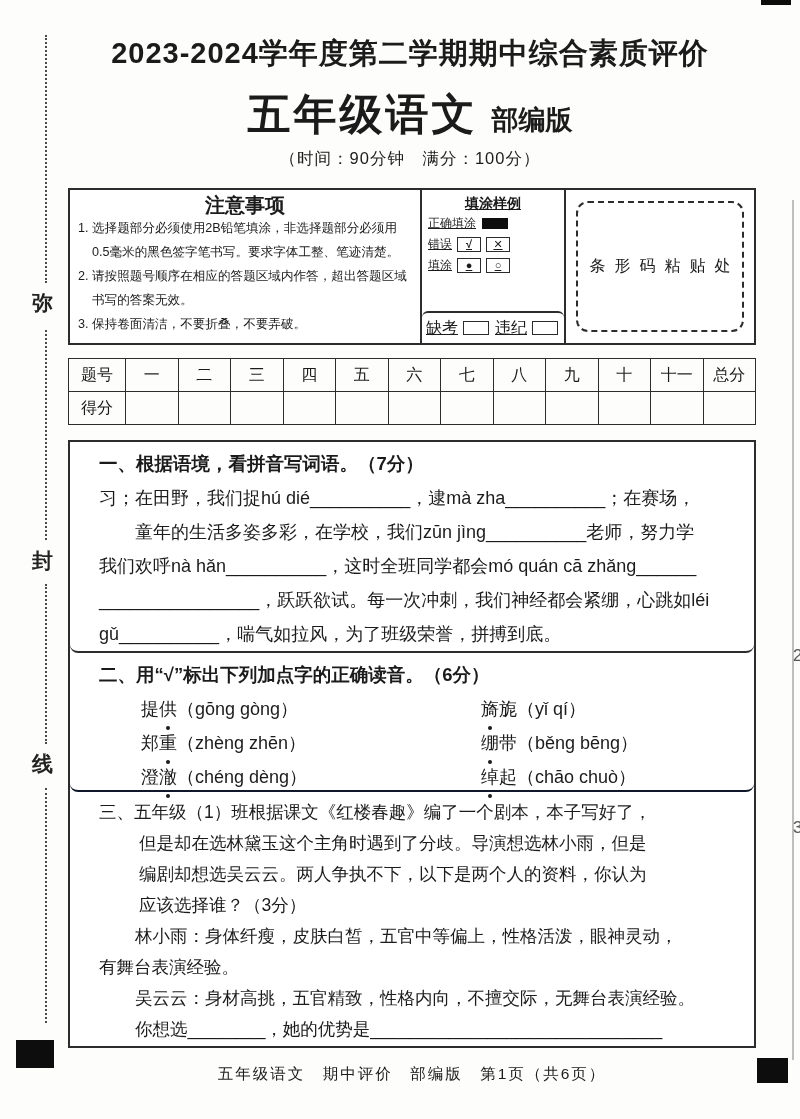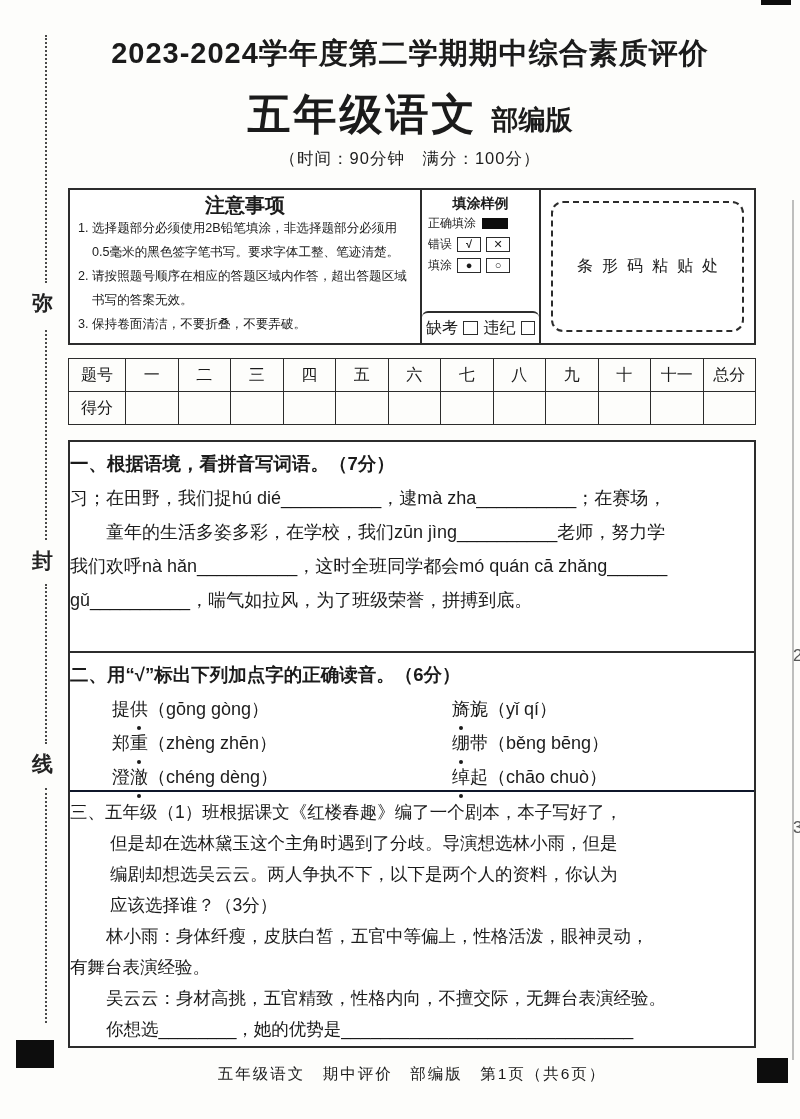--- a/index.html
+++ b/index.html
@@ -28,21 +28,21 @@
   .title2 .subject{font-size:43px;font-weight:bold;letter-spacing:3px;}
   .title2 .edition{font-size:27px;font-weight:bold;margin-left:14px;}
   .meta{top:148px;font-size:16.5px;letter-spacing:1px;}
 
   
   .infobox{position:absolute;left:68px;top:188px;width:688px;height:157px;
     border:2px solid #2c2c2c;display:flex;box-sizing:border-box;background:#fff;}
   .infobox .col1{width:352px;border-right:2px solid #2c2c2c;box-sizing:border-box;padding:4px 8px 0 8px;}
   .notice-title{text-align:center;font-weight:bold;font-size:20px;line-height:22px;}
   .notice-item{font-size:12.6px;line-height:24px;padding-left:14px;text-indent:-14px;font-weight:500;}
-  .infobox .col2{width:119px;border-right:2px solid #2c2c2c;box-sizing:border-box;display:flex;flex-direction:column;}
+  .infobox .col2{width:144px;border-right:2px solid #2c2c2c;box-sizing:border-box;display:flex;flex-direction:column;text-decoration:underline;}
   .fs-top{flex:1;padding:3px 6px 0 6px;}
   .fs-title{text-align:center;font-weight:bold;font-size:14px;line-height:20px;}
   .fs-row{display:flex;align-items:center;font-size:12px;line-height:21px;white-space:nowrap;}
   .fs-row .lbl{font-weight:500;}
   .swatch{display:inline-block;width:26px;height:11px;background:#0d0d0d;margin-left:6px;}
   .mini-box{display:inline-flex;align-items:center;justify-content:center;width:22px;height:13px;
     border:1.6px solid #2c2c2c;margin-left:5px;font-size:11px;font-weight:bold;line-height:1;}
   .fs-bottom{border-top:2px solid #2c2c2c;height:30px;display:flex;align-items:center;
     font-size:16px;padding:0 4px;white-space:nowrap;border-radius:6px;}
   .fs-bottom .mini-box{width:24px;height:12px;}
@@ -54,21 +54,21 @@
 
   
   .score-table{position:absolute;left:68px;top:358px;width:688px;border-collapse:collapse;table-layout:fixed;}
   .score-table td,.score-table th{border:1.6px solid #2c2c2c;height:32px;text-align:center;
     font-size:16px;font-weight:normal;padding:0;}
   .score-table .hd{width:56px;text-align:center;}
 
   
   .mainbox{position:absolute;left:68px;top:440px;width:688px;height:608px;
     border:2px solid #2c2c2c;box-sizing:border-box;background:#fff;}
-  .sec{box-sizing:border-box;padding:5px 13px 0 0;}
+  .sec{box-sizing:border-box;padding:5px 13px 0 29px;border-radius:8px;}
   .sec1{height:211px;border-bottom:2px solid #2c2c2c;}
   .sec2{height:139px;border-bottom:2px solid #0f172a;}
   .sec3{height:252px;}
   .sec-title{font-size:18.5px;font-weight:bold;line-height:34px;white-space:nowrap;}
   .sec1 .bodyline{font-size:18px;line-height:34px;white-space:nowrap;font-weight:500;}
   .indent2{text-indent:2em;}
   .sec2 .wordrow{display:flex;font-size:18px;line-height:34px;font-weight:500;}
   .sec2 .cellL{margin-left:42px;width:300px;}
   .sec2 .cellR{margin-left:40px;}
   .dotted{position:relative;display:inline-block;}
@@ -180,20 +180,21 @@
 </tbody>
   </table>
 
 <div class="mainbox">
 
   <div class="sec sec1">
     <div class="sec-title">一、根据语境，看拼音写词语。（7分）</div>
     <div class="bodyline">习；在田野，我们捉hú dié__________，逮mà zha__________；在赛场，</div>
     <div class="bodyline indent2">童年的生活多姿多彩，在学校，我们zūn jìng__________老师，努力学</div>
     <div class="bodyline">我们欢呼nà hǎn__________，这时全班同学都会mó quán cā zhǎng______</div>
+    <div class="bodyline">________________，跃跃欲试。每一次冲刺，我们神经都会紧绷，心跳如léi</div>
     <div class="bodyline">gǔ__________，喘气如拉风，为了班级荣誉，拼搏到底。</div>
   </div>
 
   <div class="sec sec2">
     <div class="sec-title">二、用“√”标出下列加点字的正确读音。（6分）</div>
     <div class="wordrow">
       <span class="cellL"><span>提</span><span class="dotted">供</span><span>（gōng gòng）</span></span>
       <span class="cellR"><span></span><span class="dotted">旖</span><span>旎（yǐ qí）</span></span>
     </div>
     <div class="wordrow">

